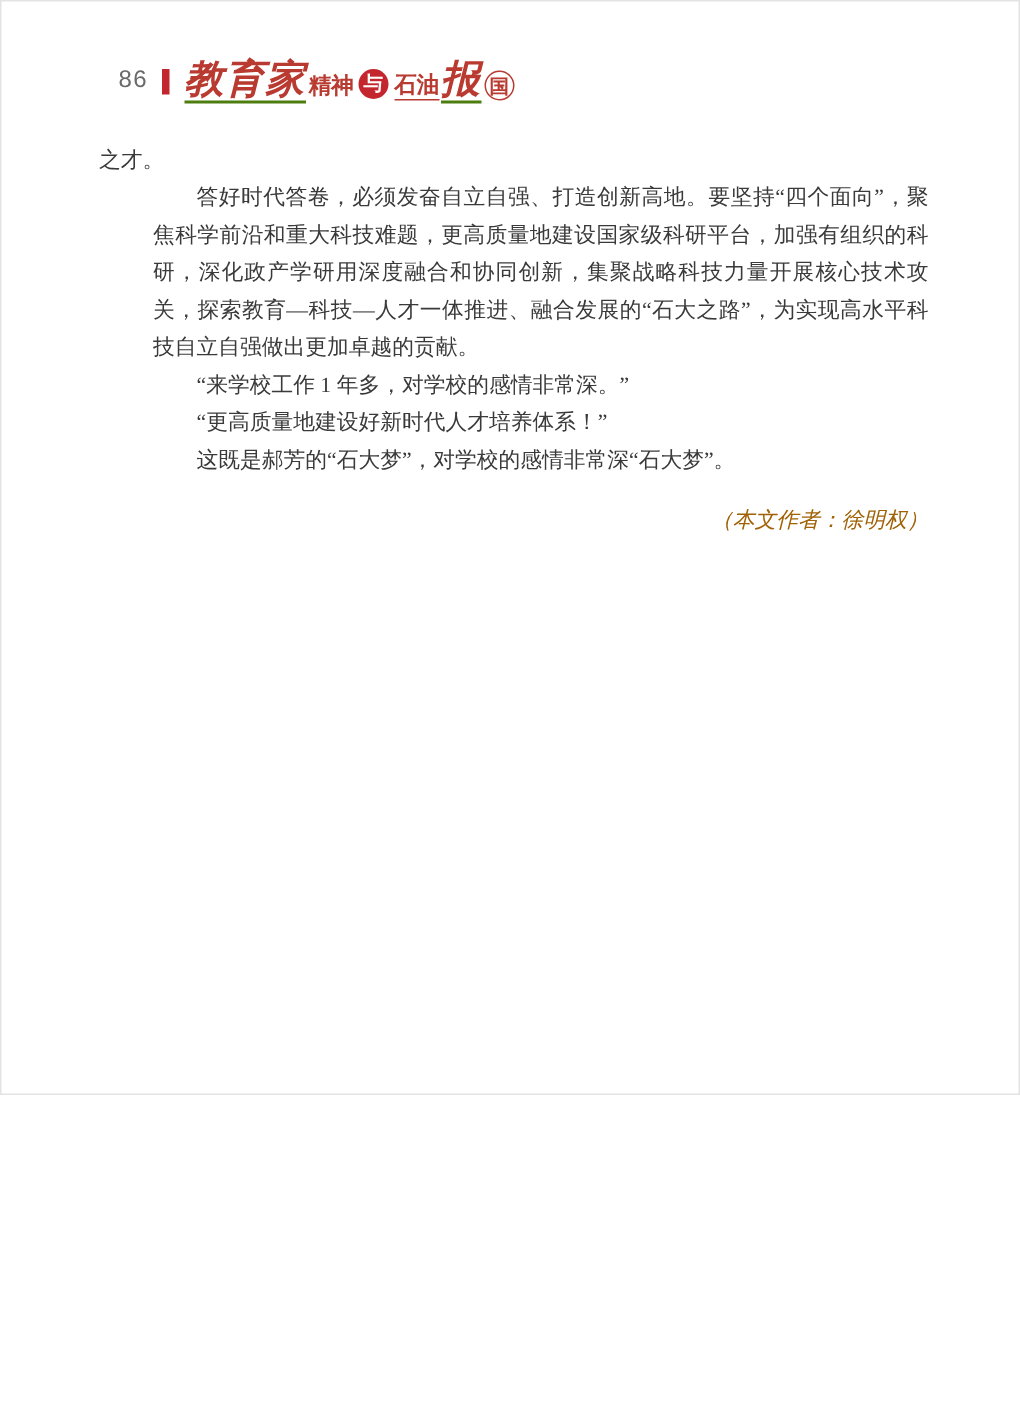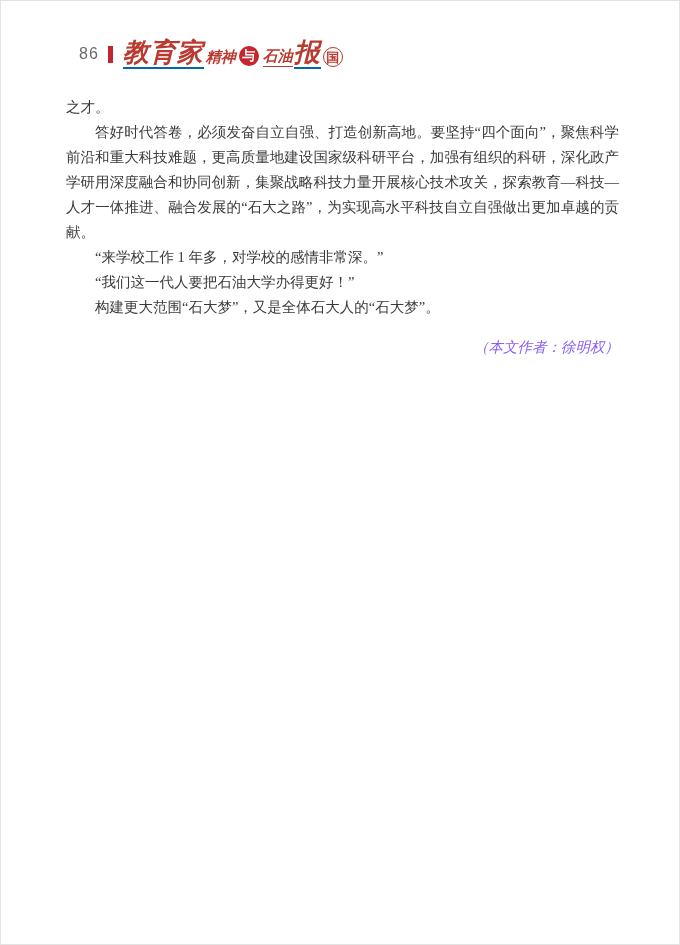--- a/index.html
+++ b/index.html
@@ -8,21 +8,21 @@
     height: 945px;
     background: #ffffff;
     position: relative;
     font-family: "Liberation Serif", "DejaVu Serif", serif;
     overflow: hidden;
   }
   .page {
     position: absolute;
     inset: 0;
     width: 680px;
-    height: 945px;
+    height: 730px;
     background: #ffffff;
     box-sizing: border-box;
     border: 1px solid #e3e3e3;
   }
   
   .header {
     position: absolute;
     top: 34px;
     left: 78px;
     display: flex;
@@ -45,27 +45,26 @@
     display: flex;
     align-items: center;
     color: #b93a30;
     white-space: nowrap;
   }
   .logo .big {
     font-size: 26px;
     font-weight: bold;
     font-style: italic;
     letter-spacing: 1px;
-    border-bottom: 2px solid #0369a1;
+    border-bottom: 2px solid #4d7c0f;
     line-height: 1.1;
   }
   .logo .small {
     font-size: 15px;
     font-weight: bold;
-    font-style: italic;
     margin: 6px 1px 0 2px;
   }
   .logo .small.underlined {
     border-bottom: 1.5px solid #b93a30;
     text-align: right;
   }
   .logo .circle-solid {
     display: inline-block;
     width: 20px;
     height: 20px;
@@ -102,26 +101,27 @@
     font-size: 14.5px;
     line-height: 25px;
     text-align: justify;
     text-justify: inter-ideograph;
   }
   .content p.para {
     margin: 0;
   }
   .content p.para.indent {
     text-indent: 2em;
+    margin-left: 36px;
   }
   .author-line {
     margin-top: 15px;
     text-align: right;
     font-style: italic;
-    color: #8b5cf6;
+    color: #a16207;
     font-size: 14.5px;
     line-height: 25px;
   }
 </style>
 </head>
 <body>
 
 <div class="page">
 
   <div class="header">
@@ -135,19 +135,19 @@
       <span class="big">报</span>
       <span class="circle-outline">国</span>
     </span>
   </div>
 
   <div class="content">
     <div>
         <p class="para">之才。</p>
         <p class="para indent">答好时代答卷，必须发奋自立自强、打造创新高地。要坚持“四个面向”，聚焦科学前沿和重大科技难题，更高质量地建设国家级科研平台，加强有组织的科研，深化政产学研用深度融合和协同创新，集聚战略科技力量开展核心技术攻关，探索教育—科技—人才一体推进、融合发展的“石大之路”，为实现高水平科技自立自强做出更加卓越的贡献。</p>
         <p class="para indent">“来学校工作 1 年多，对学校的感情非常深。”</p>
-        <p class="para indent">“我们这一代人要把石油大学办得更好！”</p>
-        <p class="para indent">构建更大范围“石大梦”，又是全体石大人的“石大梦”。</p>
+        <p class="para indent">“更高质量地建设好新时代人才培养体系！”</p>
+        <p class="para indent">这既是郝芳的“石大梦”，对学校的感情非常深“石大梦”。</p>
       </div>
     <p class="author-line">（本文作者：徐明权）</p>
   </div>
 
 </div>
 
 </body></html>

